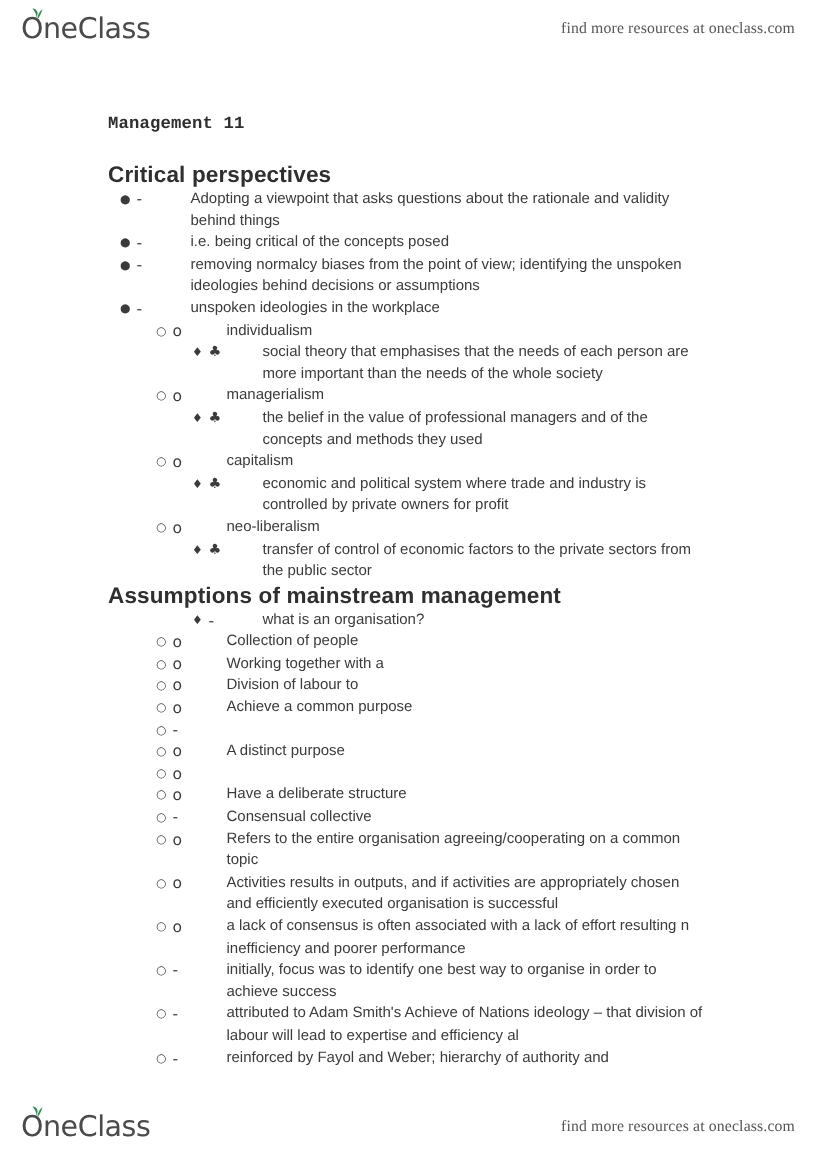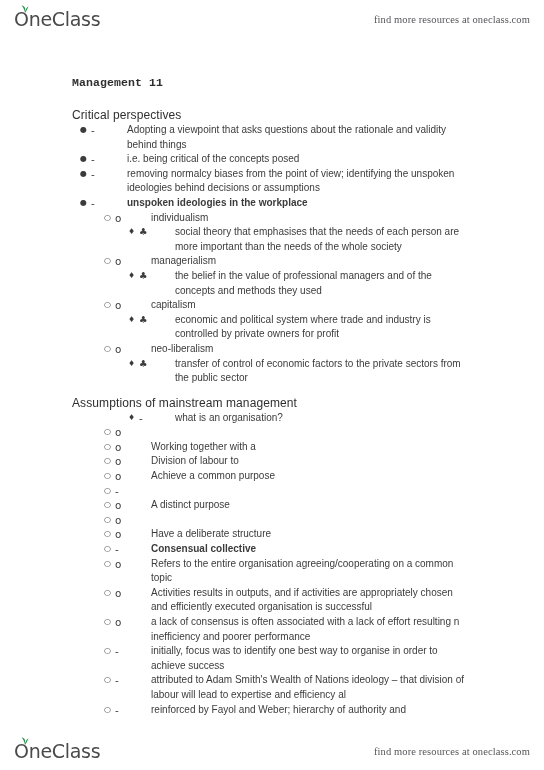--- a/index.html
+++ b/index.html
@@ -73,27 +73,27 @@
 
   .doc-title {
     font-size: 11.5px;
     font-weight: bold;
     color: #2f2f2f;
     margin: 0 0 19px 0;
     letter-spacing: 0.1px;
     font-family: Liberation Mono, monospace;
   }
   .section-head {
-    font-size: 12px;
-    font-weight: normal;
+    font-size: 15px;
+    font-weight: bold;
     color: #2f2f2f;
     margin: 0 0 1px 0;
     letter-spacing: 0.1px;
   }
-  .section-head.tight { margin-top: 10px; }
+  .section-head.tight { margin-top: 0px; }
 
   ul.lvl {
     list-style: none;
     margin: 0;
     padding: 0;
   }
   li.row {
     display: flex;
     align-items: flex-start;
     font-size: 10.4px;
@@ -123,21 +123,21 @@
     line-height: 14.6px;
     font-family: "DejaVu Sans", sans-serif;
   }
   .sub.club { font-size: 9.5px; }
 
   .txt {
     flex: 1 1 auto;
     font-size: 10px;
     line-height: 14.6px;
   }
-  .txt.b { font-weight: bold; }
+  .txt.b { font-weight: normal; }
   b { font-weight: normal; }
 </style>
 </head>
 <body>
 
 <div class="page">
 
   <div class="brand-bar top">
     <div class="logo">
       <svg class="leaf" viewBox="0 0 11 9">
@@ -218,20 +218,21 @@
         <div class="section-head tight">Assumptions of mainstream management</div>
         <ul class="lvl">
           <li class="row l3">
             <span class="mark diamond">♦</span>
             <span class="sub">-</span>
             <span class="txt">what is an organisation?</span>
           </li>
           <li class="row l2">
             <span class="mark circle">○</span>
             <span class="sub">o</span>
+            <span class="txt">Collection of people</span>
           </li>
           <li class="row l2">
             <span class="mark circle">○</span>
             <span class="sub">o</span>
             <span class="txt">Working together with a</span>
           </li>
           <li class="row l2">
             <span class="mark circle">○</span>
             <span class="sub">o</span>
             <span class="txt">Division of labour to</span>
@@ -280,21 +281,21 @@
             <span class="txt">a lack of consensus is often associated with a lack of effort resulting n inefficiency and poorer performance</span>
           </li>
           <li class="row l2">
             <span class="mark circle">○</span>
             <span class="sub">-</span>
             <span class="txt">initially, focus was to identify <b>one best way</b> to organise in order to achieve success</span>
           </li>
           <li class="row l2">
             <span class="mark circle">○</span>
             <span class="sub">-</span>
-            <span class="txt">attributed to <b>Adam Smith's Wealth of Nations</b> ideology – that division of labour will lead to expertise and efficiency <b>al</b></span>
+            <span class="txt">attributed to <b>Adam Smith's Achieve of Nations</b> ideology – that division of labour will lead to expertise and efficiency <b>al</b></span>
           </li>
           <li class="row l2">
             <span class="mark circle">○</span>
             <span class="sub">-</span>
             <span class="txt">reinforced <b>by Fayol and Weber</b>; hierarchy of authority and</span>
           </li>
         </ul>
       </div>
   </div>
 

